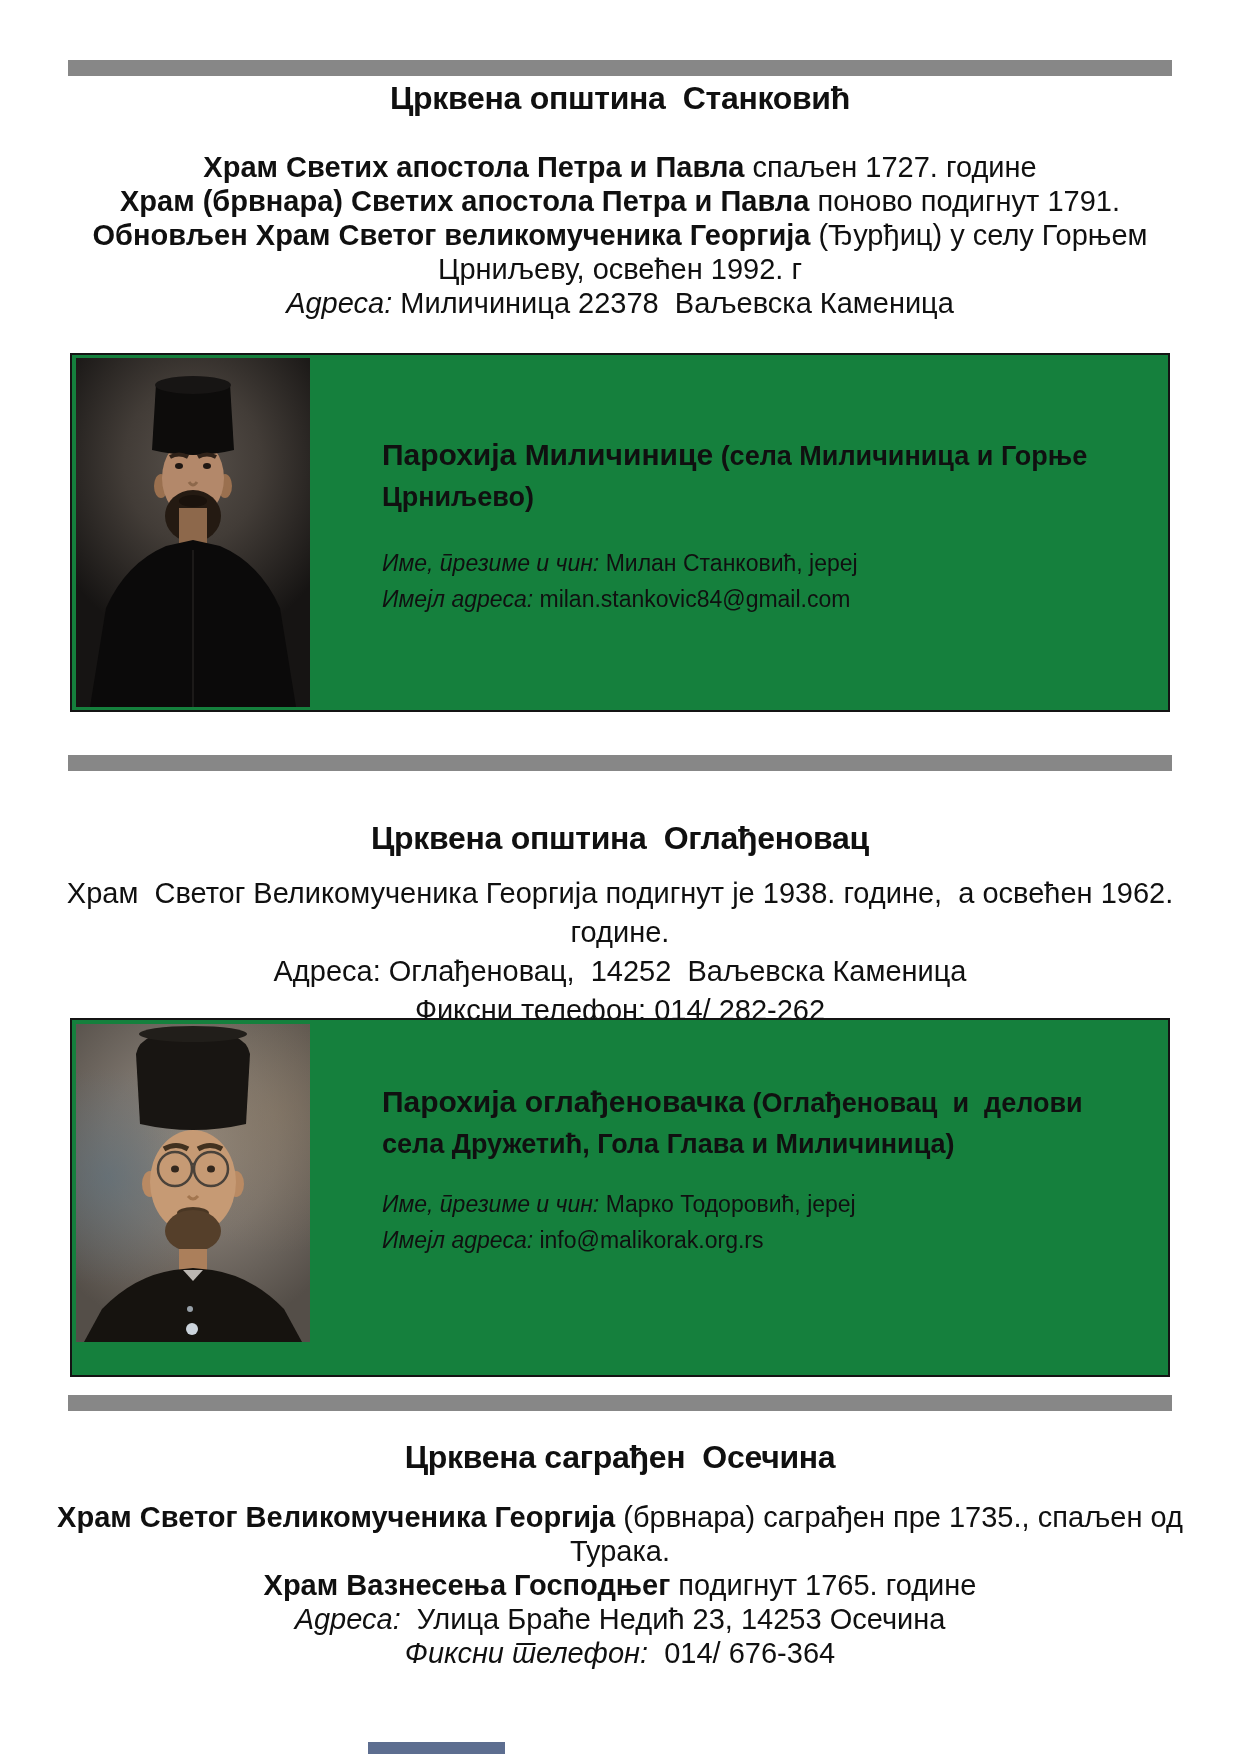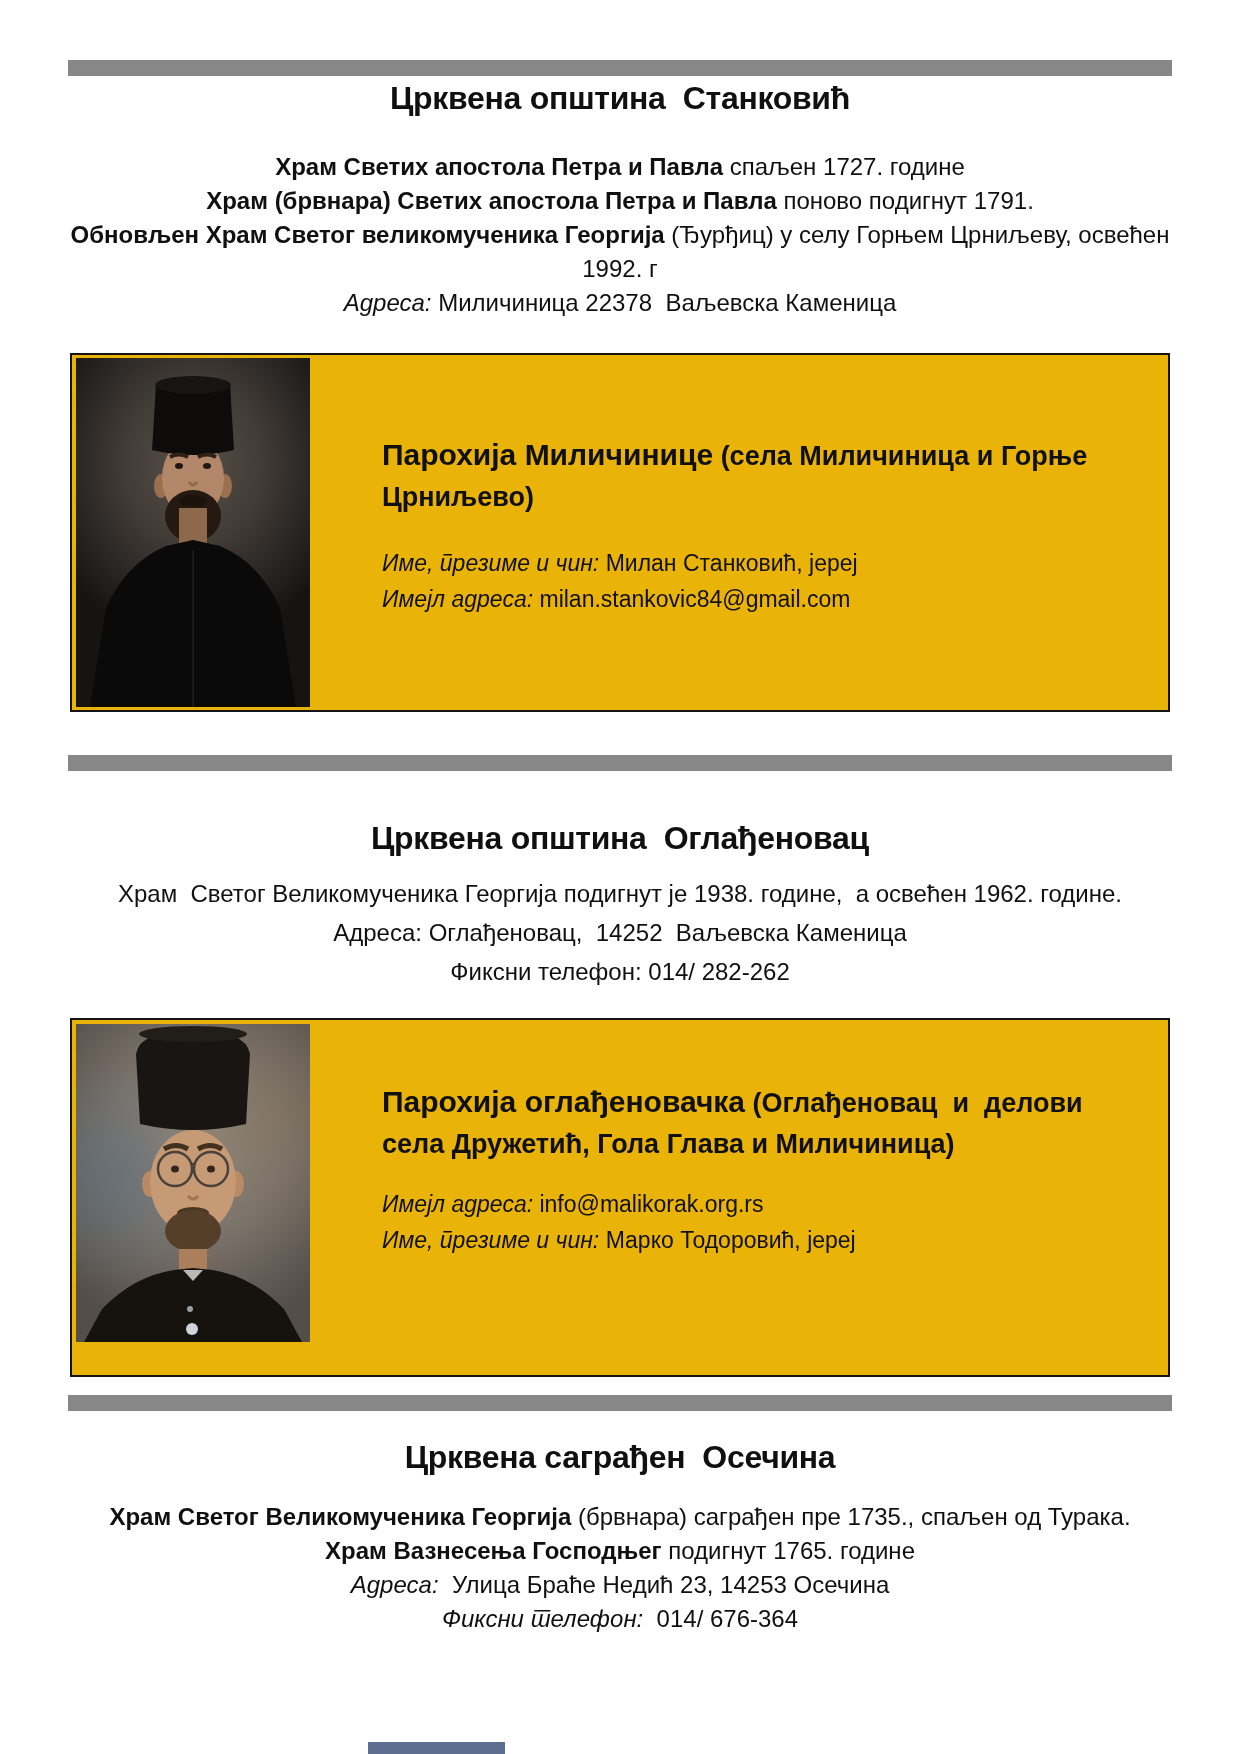--- a/index.html
+++ b/index.html
@@ -17,31 +17,31 @@
   }
 
   .sec-title {
     position:absolute; left:40px; width:1160px; text-align:center;
     font-weight:bold; font-size:32px; line-height:40px;
     letter-spacing:-0.3px; white-space:pre-wrap;
   }
 
   .body-block {
     position:absolute; left:40px; width:1160px; text-align:center;
-    font-size:24px; line-height:34px;
+    font-size:29px; line-height:34px;
   }
   .body-block.wide-gap { line-height:39px; }
   .line b, .line i, .line span, .row i, .row span,
   .card-heading .main, .card-heading .note { white-space:pre-wrap; }
   .line b { font-weight:bold; }
   .line i, .row i { font-style:italic; }
 
   .card {
     position:absolute; left:70px; width:1100px; height:359px;
-    background:#eab308; border:2px solid #141414;
+    background:#15803d; border:2px solid #141414;
   }
   .photo { position:absolute; overflow:hidden; }
   .photo svg { display:block; width:100%; height:100%; }
   .photo-1 {
     left:4px; top:3px; width:234px; height:349px;
     background:#161413;
     background-image:radial-gradient(ellipse 70% 55% at 50% 30%, #57504a 0%, #423c37 42%, #161413 96%);
   }
   .photo-2 {
     left:4px; top:4px; width:234px; height:318px;
@@ -161,22 +161,22 @@
         <rect x="103" y="225" width="28" height="28" fill="#ab7f5b"></rect>
 
         <path d="M8 318 L26 285 Q58 252 98 246 L117 244 L136 246 Q176 252 208 285 L226 318 Z" fill="#16130f"></path>
         <path d="M107 246 L117 257 L127 246 Z" fill="#d9d5cf" opacity="0.85"></path>
         <circle cx="114" cy="285" r="3" fill="#97a0a8"></circle>
         <circle cx="116" cy="305" r="6" fill="#ccd4dc"></circle>
       </svg>
     </div>
     <h3 class="card-heading"><span class="main">Парохија оглађеновачка</span><span class="note"> (Оглађеновац  и  делови села Дружетић, Гола Глава и Миличиница)</span></h3>
     <div class="card-rows">
+      <p class="row"><i>Име, презиме и чин:</i><span> Марко Тодоровић, јереј</span></p>
       <p class="row"><i>Имејл адреса:</i><span> info@malikorak.org.rs</span></p>
-      <p class="row"><i>Име, презиме и чин:</i><span> Марко Тодоровић, јереј</span></p>
     </div>
   </div>
 
   <div class="divider" style="top:1395px"></div>
   <h2 class="sec-title" style="top:1437px">Црквена саграђен  Осечина</h2>
 
   <div class="body-block" style="top:1500px">
     <p class="line"><b>Храм Светог Великомученика Георгија</b><i></i><span> (брвнара) саграђен пре 1735., спаљен од Турака.</span></p>
     <p class="line"><b>Храм Вазнесења Господњег</b><i></i><span> подигнут 1765. године</span></p>
     <p class="line"><b></b><i>Адреса:</i><span>  Улица Браће Недић 23, 14253 Осечина</span></p>

